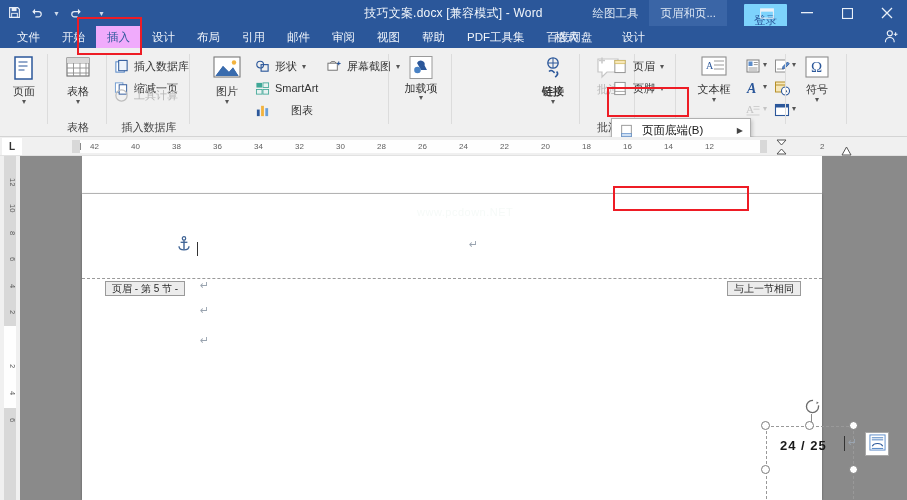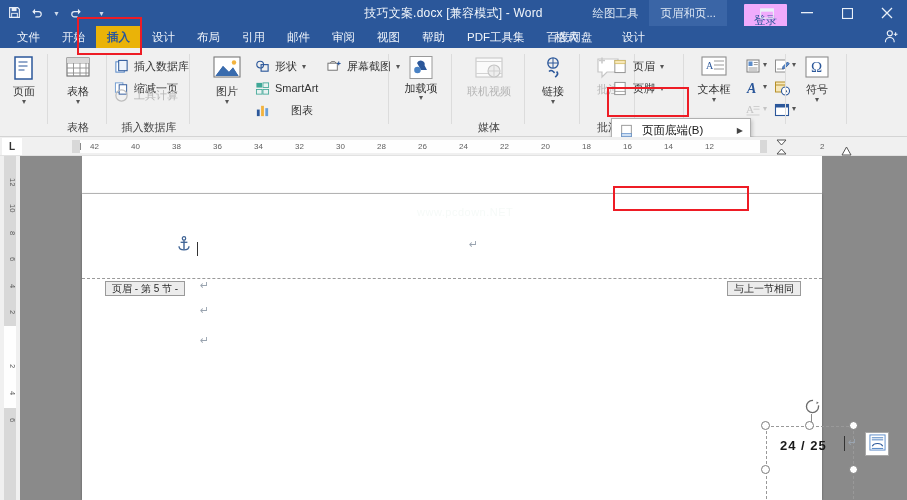--- a/index.html
+++ b/index.html
@@ -26,38 +26,38 @@
     font-size:12px; color:#f2f6fb; letter-spacing:.2px; pointer-events:none;
   }
   .ctx-tabs { position:absolute; right:180px; top:0; height:26px; display:flex; align-items:center; gap:0; }
   .ctx-tab {
     height:26px; padding:0 11px; display:flex; align-items:center;
     font-size:11.5px; color:#dce6f3;
   }
   .ctx-tab.sel { background:#3a65a6; }
   .signin {
     position:absolute; right:120px; top:4px; height:32px; padding:16px 10px;
-    background:#f0abfc; color:#2b579a; font-size:11.5px;
+    background:#7dd3fc; color:#2b579a; font-size:11.5px;
     display:flex; align-items:center; border-radius:1px;
   }
   .wbtns { position:absolute; right:0; top:0; height:26px; display:flex; align-items:center; }
   .wbtn { width:40px; height:26px; display:flex; align-items:center; justify-content:center; color:#eaf0f8; font-size:12px; }
   .wbtn.ribbonopt { font-size:11px; }
 
   
   .tabstrip {
     position:absolute; left:0; top:26px; width:907px; height:22px;
     background:#2b579a; color:#fff;
   }
   .tabs { position:absolute; left:6px; top:0; height:22px; display:flex; align-items:stretch; }
   .tab {
     padding:0 11px; height:22px; display:flex; align-items:center;
     font-size:11.5px; color:#eef3fa; white-space:nowrap;
   }
-  .tab.active { background:#eab308; color:#2b579a; font-weight:bold; }
+  .tab.active { background:#f0abfc; color:#2b579a; font-weight:normal; }
   .ctx-tabs2 { position:absolute; right:240px; top:0; height:22px; display:flex; }
   .ctab2 { padding:0 22px; height:22px; display:flex; align-items:center; font-size:11.5px; color:#eef3fa; }
   .tellme {
     position:absolute; right:40px; top:0; height:22px; display:flex; align-items:center; gap:6px;
     font-size:11.5px; color:#eef3fa;
   }
   .bulb { font-size:12px; }
   .person { position:absolute; right:8px; top:3px; font-size:14px; color:#eef3fa; }
 
   
@@ -410,37 +410,22 @@
               <path d="M11 8a4 4 0 0 1 7.6 2.4L21 15h-6z" fill="#2b579a"></path>
               <circle cx="11.5" cy="15" r="3.3" fill="#4a82c4"></circle>
             </svg>
         </span>
         <span class="gl" style="line-height:12px">加载项</span>
         <span class="carat">▾</span>
       </div>
       <div class="sep"></div>
     </div>
 
-    <div class="grp" style="left:453px; width:72px;">
-      <div class="bigbtn" style="left:13px; top:7px;">
-        <span class="ico">
-          <svg width="32" height="30" viewBox="0 0 32 30">
-              <rect x="3" y="3" width="26" height="19" fill="#fafafa" stroke="#c9c9c9" stroke-width="1.1"></rect>
-              <path d="M3 6.5h26M3 18.5h26" stroke="#d3d3d3"></path>
-              <circle cx="21" cy="16" r="6" fill="#eeeeee" stroke="#c4c4c4" stroke-width="1.1"></circle>
-              <path d="M15 16h12M21 10v12" stroke="#cfcfcf" stroke-width="1"></path>
-            </svg>
-        </span>
-        <span class="gl" style="color:#b4b4b4">联机视频</span>
-      </div>
-      <div class="grp-lbl">媒体</div>
-      <div class="sep"></div>
-    </div>
-
-    <div class="grp" style="left:526px; width:54px;">
+
+    <div class="grp" style="left:526px; width:54px;font-weight:bold;">
       <div class="bigbtn" style="left:4px; top:7px;">
         <span class="ico">
           <svg width="30" height="30" viewBox="0 0 30 30">
               <circle cx="15" cy="8" r="5.2" fill="none" stroke="#2b579a" stroke-width="1.3"></circle>
               <path d="M10 8h10M15 3v10" stroke="#2b579a" stroke-width="1"></path>
               <path d="M11 16.5a3 3 0 0 1 4.2 0l1.4 1.4M18.6 16.5a3 3 0 0 1 0 4.2l-1.4 1.4" fill="none" stroke="#2b579a" stroke-width="1.6"></path>
             </svg>
         </span>
         <span class="gl">链接</span>
         <span class="carat">▾</span>
@@ -455,21 +440,21 @@
               <path d="M5 4h20v13H14l-5 5v-5H5z" fill="#fff" stroke="#c6c6c6" stroke-width="1.2"></path>
               <path d="M9 2.5v6M6 5.5h6" stroke="#cacaca" stroke-width="1.6"></path>
             </svg>
         </span>
         <span class="gl" style="color:#b4b4b4">批注</span>
       </div>
       <div class="grp-lbl">批注</div>
       <div class="sep"></div>
     </div>
 
-    <div class="grp" style="left:636px; width:48px;">
+    <div class="grp" style="left:636px; width:40px;">
       <div class="smallitem" style="left:-24px; top:10px;">
         <span class="ci">
           <svg width="14" height="15" viewBox="0 0 14 16">
               <rect x="1.5" y="1.5" width="11" height="13" fill="#fff" stroke="#8e8e8e" stroke-width="1"></rect>
               <rect x="1.5" y="1.5" width="11" height="3.5" fill="#f7e7b8" stroke="#d2b95f" stroke-width=".8"></rect>
             </svg>
         </span>
         <span>页眉</span>
         <span style="font-size:8px;color:#555">▾</span>
       </div>

